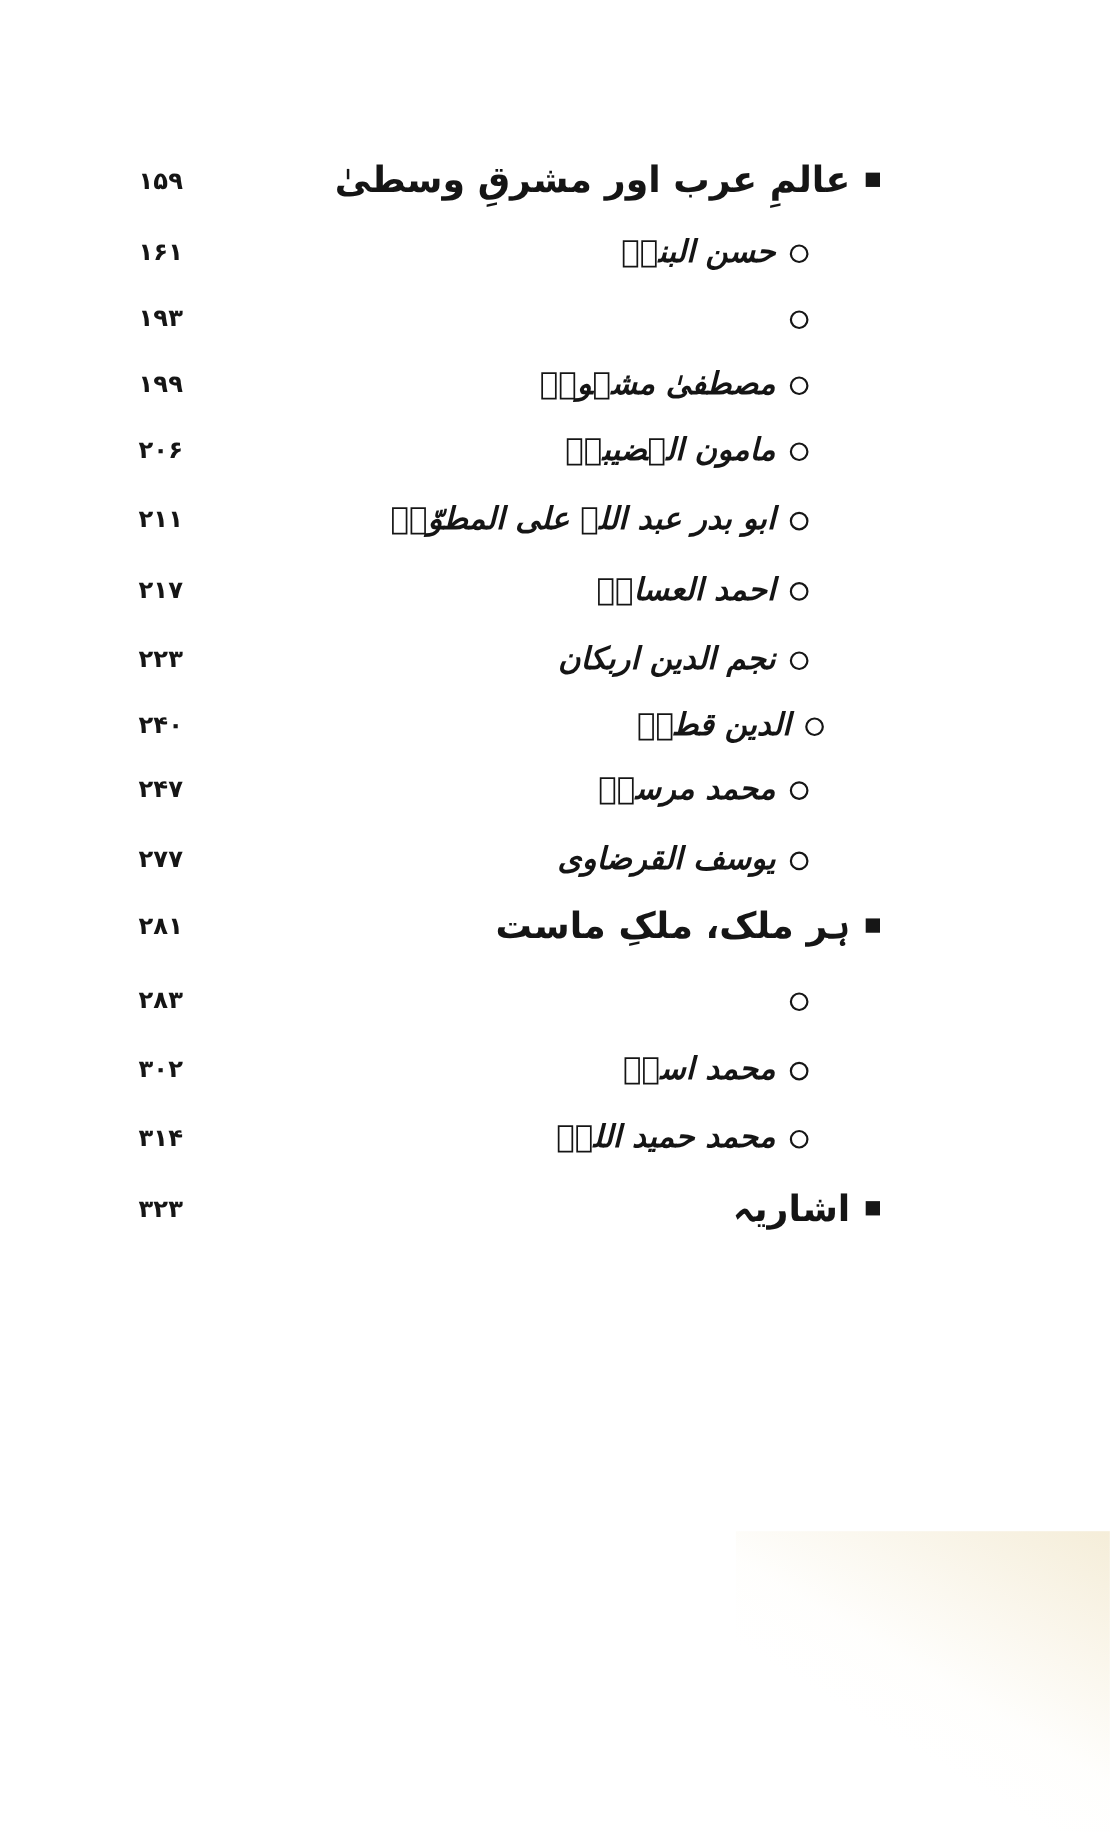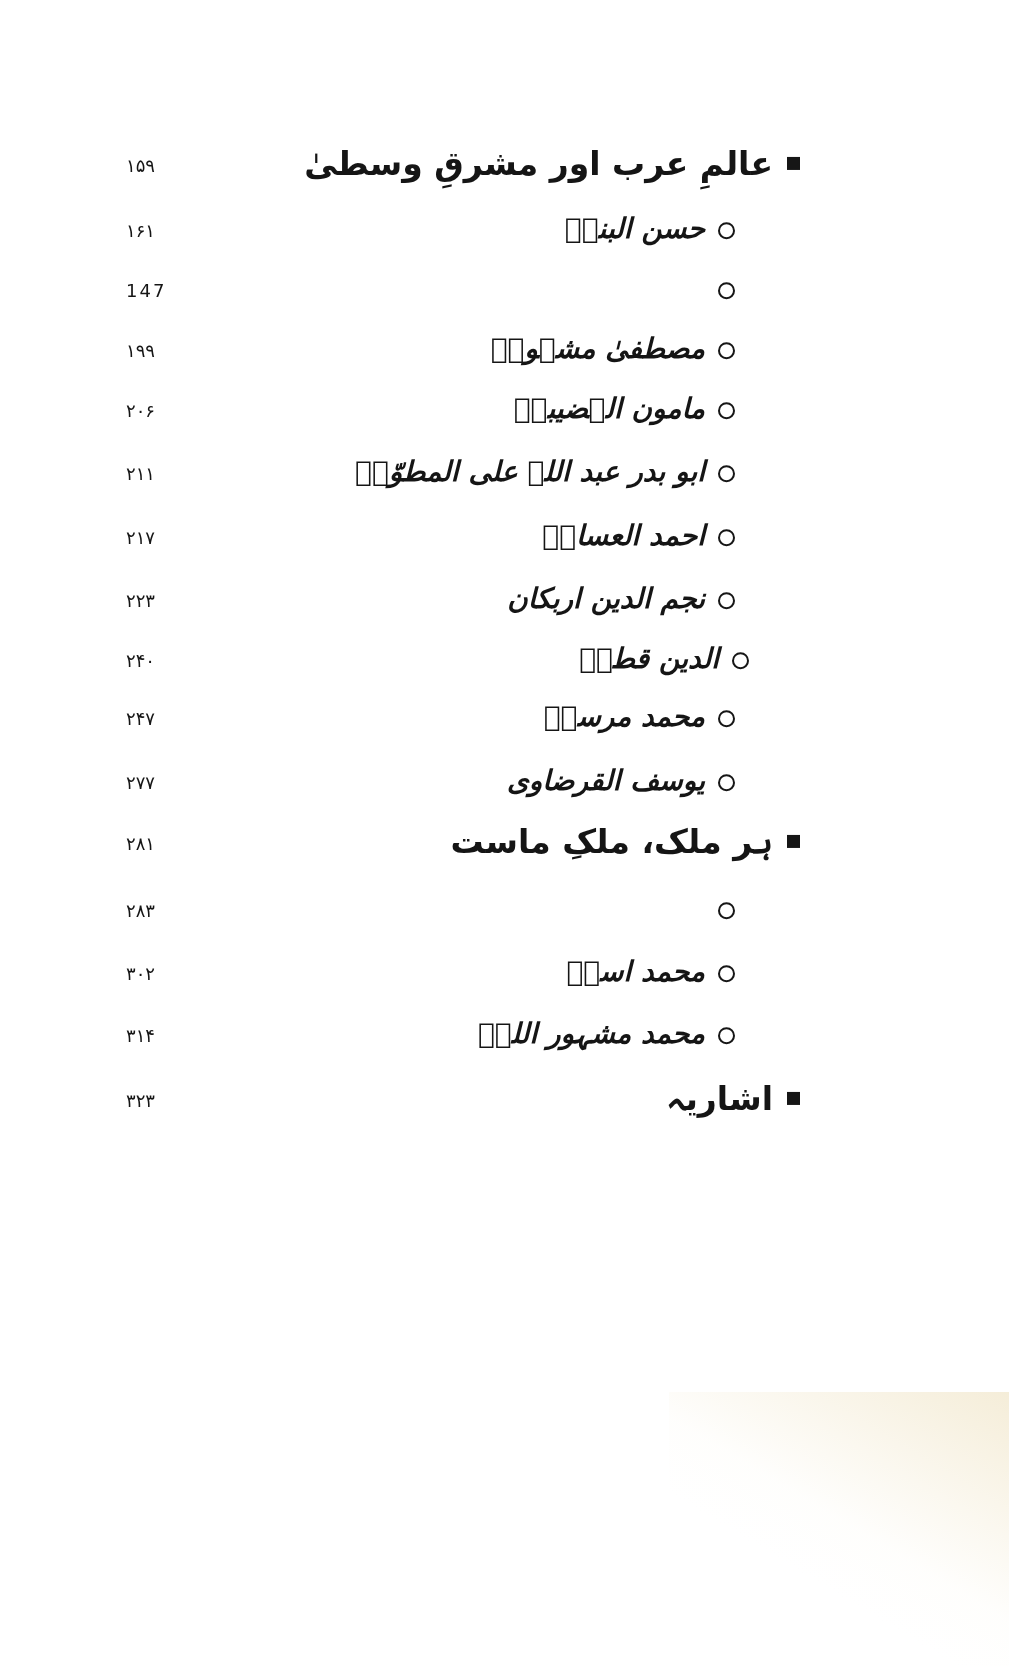--- a/index.html
+++ b/index.html
@@ -23,22 +23,22 @@
     position: absolute;
     left: 0;
     width: 100%;
     height: 64px;
   }
   .page-num {
     position: absolute;
     left: 126px;
     top: 50%;
     transform: translateY(-50%);
-    font-size: 18px;
-    font-weight: normal;
+    font-size: 22px;
+    font-weight: bold;
     letter-spacing: 2px;
     white-space: nowrap;
   }
   .marker {
     position: absolute;
     top: 50%;
   }
   .marker.square {
     width: 13px;
     height: 13px;
@@ -100,21 +100,21 @@
     <span class="title">عالمِ عرب اور مشرقِ وسطیٰ</span>
   </div>
 
   <div class="toc-row item" style="top: 198px;">
     <span class="page-num">۱۶۱</span>
     <span class="marker circle"></span>
     <span class="title">حسن البناؒ</span>
   </div>
 
   <div class="toc-row item" style="top: 258px;">
-    <span class="page-num">147</span>
+    <span class="page-num">۱۹۳</span>
     <span class="marker circle"></span>
   </div>
 
   <div class="toc-row item" style="top: 318px;">
     <span class="page-num">۱۹۹</span>
     <span class="marker circle"></span>
     <span class="title">مصطفیٰ مشہورؒ</span>
   </div>
 
   <div class="toc-row item" style="top: 378px;">
@@ -172,21 +172,21 @@
 
   <div class="toc-row item" style="top: 941px;">
     <span class="page-num">۳۰۲</span>
     <span class="marker circle"></span>
     <span class="title">محمد اسدؒ</span>
   </div>
 
   <div class="toc-row item" style="top: 1003px;">
     <span class="page-num">۳۱۴</span>
     <span class="marker circle"></span>
-    <span class="title">محمد مشہور اللہؒ</span>
+    <span class="title">محمد حمید اللہؒ</span>
   </div>
 
   <div class="toc-row section" style="top: 1068px;">
     <span class="page-num">۳۲۳</span>
     <span class="marker square"></span>
     <span class="title">اشاریہ</span>
   </div>
 </div>
   <div class="scan-shade"></div>
 </div>

